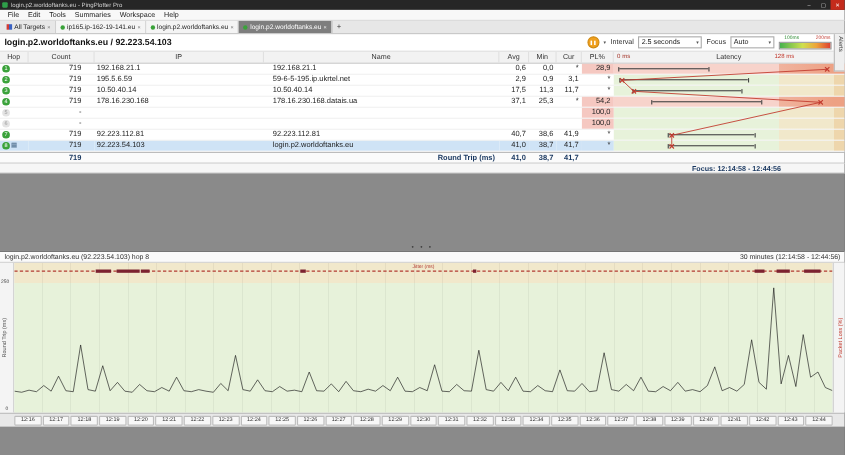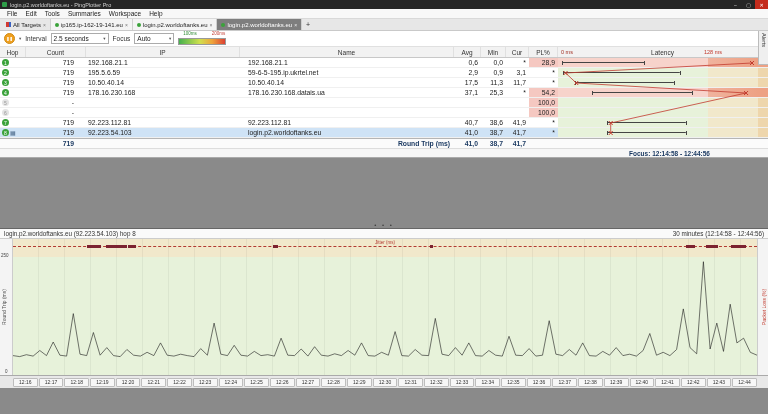--- a/index.html
+++ b/index.html
@@ -139,20 +139,21 @@
         <span class="x">×</span>
       </div>
       <span class="newtab">+</span>
     </div>
 
   <div class="alerts-strip">
     <span>Alerts</span>
   </div>
 
   <div class="targetbar">
+    <span class="target-title">login.p2.worldoftanks.eu / 92.223.54.103</span>
     <div class="runbtn">❚❚</div>
     <span class="caret">▾</span>
     <span class="ctl-label">Interval</span>
     <div class="dd interval">
       <span>2.5 seconds</span>
       <span class="caret">▾</span>
     </div>
     <span class="ctl-label">Focus</span>
     <div class="dd focus">
       <span>Auto</span>

